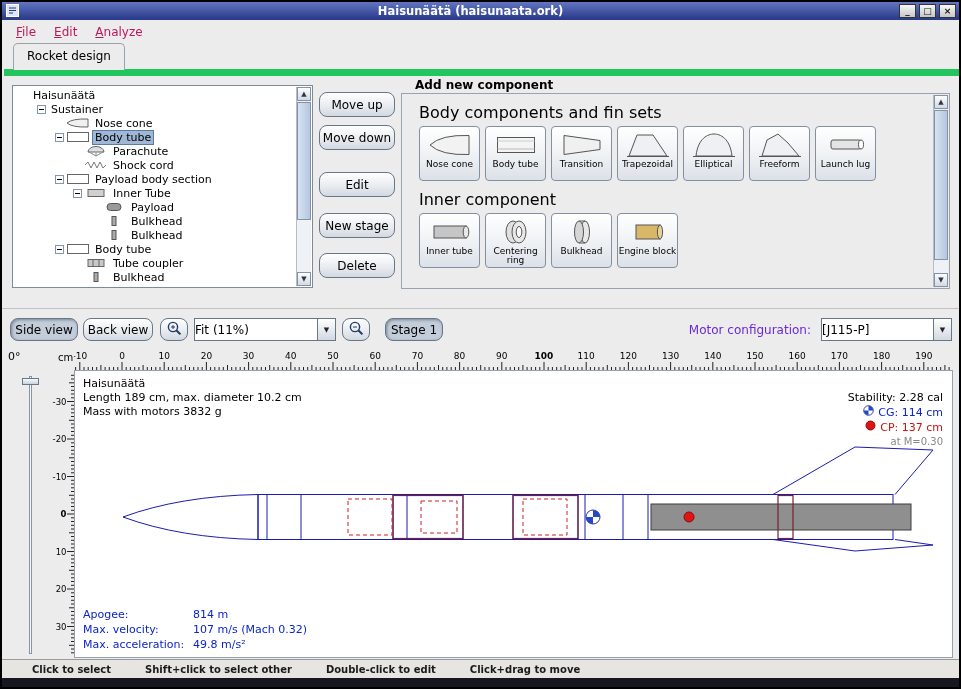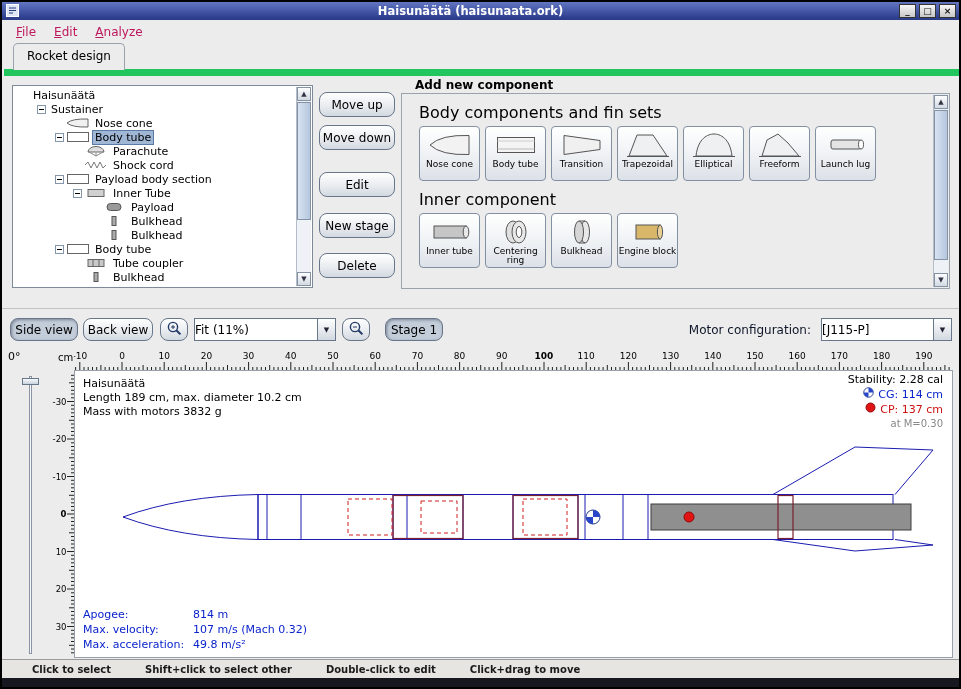--- a/index.html
+++ b/index.html
@@ -49,32 +49,32 @@
   .pal-btn{width:61px;height:55px;background:linear-gradient(#ffffff,#eef1f4 55%,#dce1e8);border:1px solid #8290a2;border-radius:4px;display:flex;flex-direction:column;align-items:center;padding-top:2px;}
   .pal-icon{height:31px;display:flex;align-items:center;justify-content:center;}
   .pal-label{font-size:9px;line-height:9px;text-align:center;color:#000;}
 
   .view-sep{position:absolute;left:0;right:0;top:306px;height:1px;background:#c2c2c2;}
 
   .combo{position:absolute;height:23px;background:#fff;border:1px solid #68768a;display:flex;align-items:stretch;}
   .combo-value{flex:1;font-size:12px;display:flex;align-items:center;padding-left:0;color:#000;overflow:hidden;}
   .combo-arrow{width:18px;background:linear-gradient(#fefefe,#d3d9e1);border-left:1px solid #68768a;display:flex;align-items:center;justify-content:center;font-size:7px;color:#223;}
 
-  .motor-label{position:absolute;font-size:12px;color:#0f172a;}
+  .motor-label{position:absolute;font-size:12px;color:#6d28d9;}
   .rot-label{position:absolute;left:6px;top:348px;font-size:11px;color:#000;}
   .unit-label{position:absolute;left:56px;top:350px;font-size:10px;color:#000;}
   .ruler{position:absolute;overflow:hidden;}
   .rot-slider{position:absolute;left:17px;top:372px;width:22px;height:282px;}
   .rot-track{position:absolute;left:10px;top:2px;width:3px;bottom:2px;background:#f8f8f8;border:1px solid #8a93a3;}
   .rot-thumb{position:absolute;left:3px;top:4px;width:17px;height:7px;background:linear-gradient(#f8fafc,#c8d2de);border:1px solid #68768a;}
 
   .canvas{position:absolute;left:72px;top:368px;width:879px;height:288px;background:#fff;border:1px solid #98a0ac;overflow:hidden;}
   .rocket-svg{position:absolute;left:0;top:0;}
   .info-block{position:absolute;left:8px;top:6px;font-size:11px;line-height:14px;color:#000;}
-  .stability-block{position:absolute;right:9px;top:2px;font-size:11px;line-height:14px;color:#000;}
+  .stability-block{position:absolute;right:9px;top:20px;font-size:11px;line-height:14px;color:#000;}
   .stab-row{display:flex;justify-content:flex-end;align-items:center;gap:4px;}
   .stab-cg{color:#0b24cc;}
   .stab-cp{color:#cc1111;}
   .stab-mach{color:#888;font-size:10px;}
   .flight-block{position:absolute;left:8px;bottom:5px;font-size:11px;line-height:15px;color:#0b24cc;}
   .flight-row{display:flex;}
   .flight-label{width:110px;}
 
   .statusbar{position:absolute;left:0;top:657px;right:0;height:19px;background:#e7e5e1;border-top:1px solid #9a9a9a;display:flex;align-items:center;gap:34px;padding-left:30px;}
   .status-item{font-size:10px;font-weight:bold;color:#1a1a1a;}

